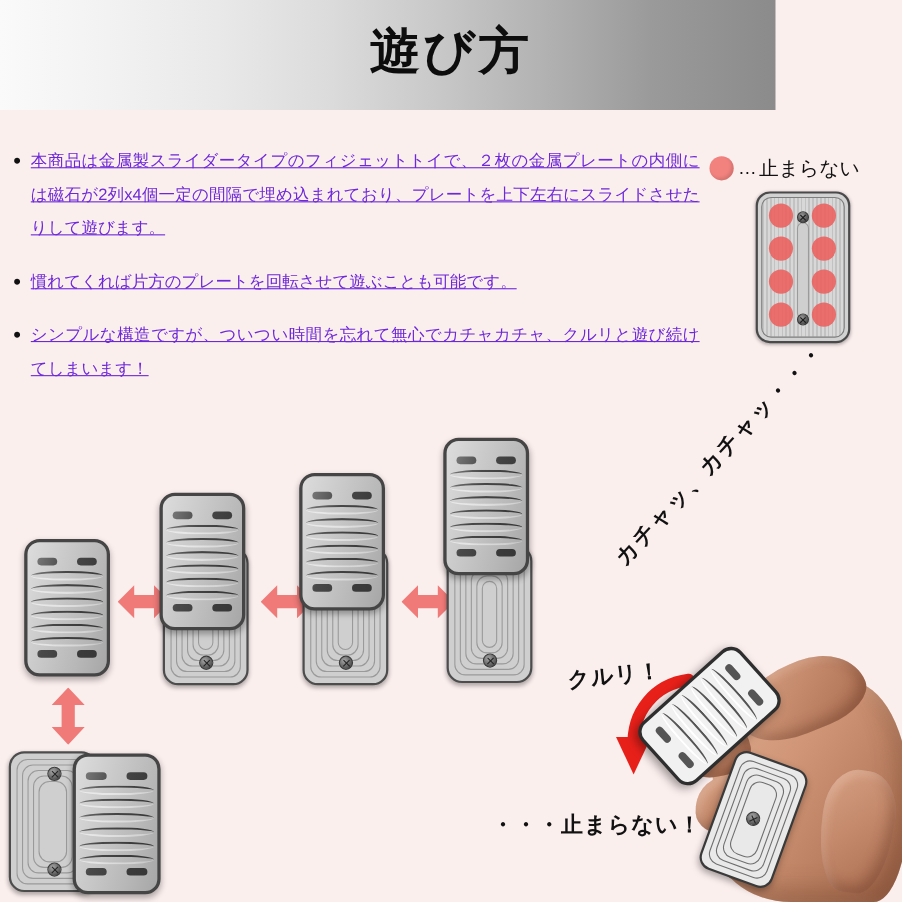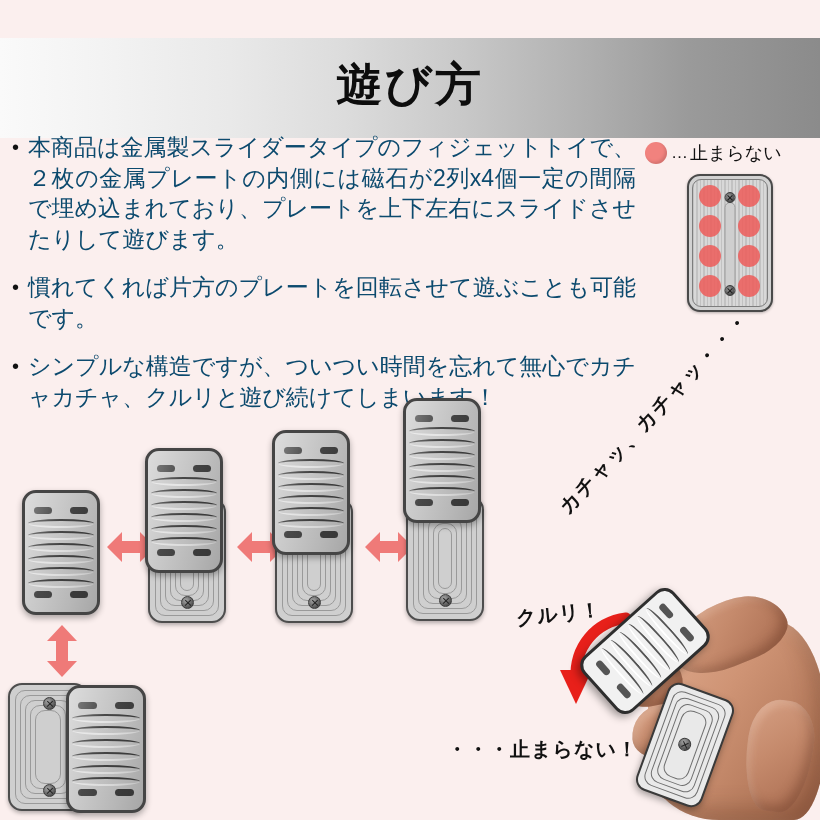--- a/index.html
+++ b/index.html
@@ -18,32 +18,31 @@
     position: relative;
     width: 820px;
     height: 820px;
     background: #fbefee;
   }
 
   
   #header {
     position: absolute;
     left: 0; top: 0;
-    width: 820px;
+    width: 705px;
     height: 100px;
     background: linear-gradient(to right,
         #fafafa 0%,
         #f2f2f2 14%,
         #e9e9e9 28%,
         #dcdcdc 42%,
         #c9c9c9 56%,
         #b2b2b2 70%,
         #9a9a9a 84%,
         #8b8b8b 100%);
-    margin-top: 38px;
   }
   #header-title {
     position: absolute;
     left: 0; top: 0;
     width: 820px;
     height: 100px;
     display: flex;
     align-items: center;
     justify-content: center;
     font-size: 46px;
@@ -69,25 +68,26 @@
   .bullet-dot {
     flex: 0 0 auto;
     width: 16px;
     font-size: 20px;
     line-height: 30px;
     color: #111;
     text-align: left;
   }
   .bullet-text {
     flex: 1 1 auto;
-    font-size: 23px;
+    font-size: 15px;
     line-height: 30.5px;
-    color: #0c4a6e;
+    color: #6d28d9;
     letter-spacing: 0px;
     text-align: justify;
+    text-decoration: underline;
   }
 
   
   #magnet-panel {
     position: absolute;
     left: 645px;
     top: 138px;
     width: 170px;
     height: 180px;
   }

